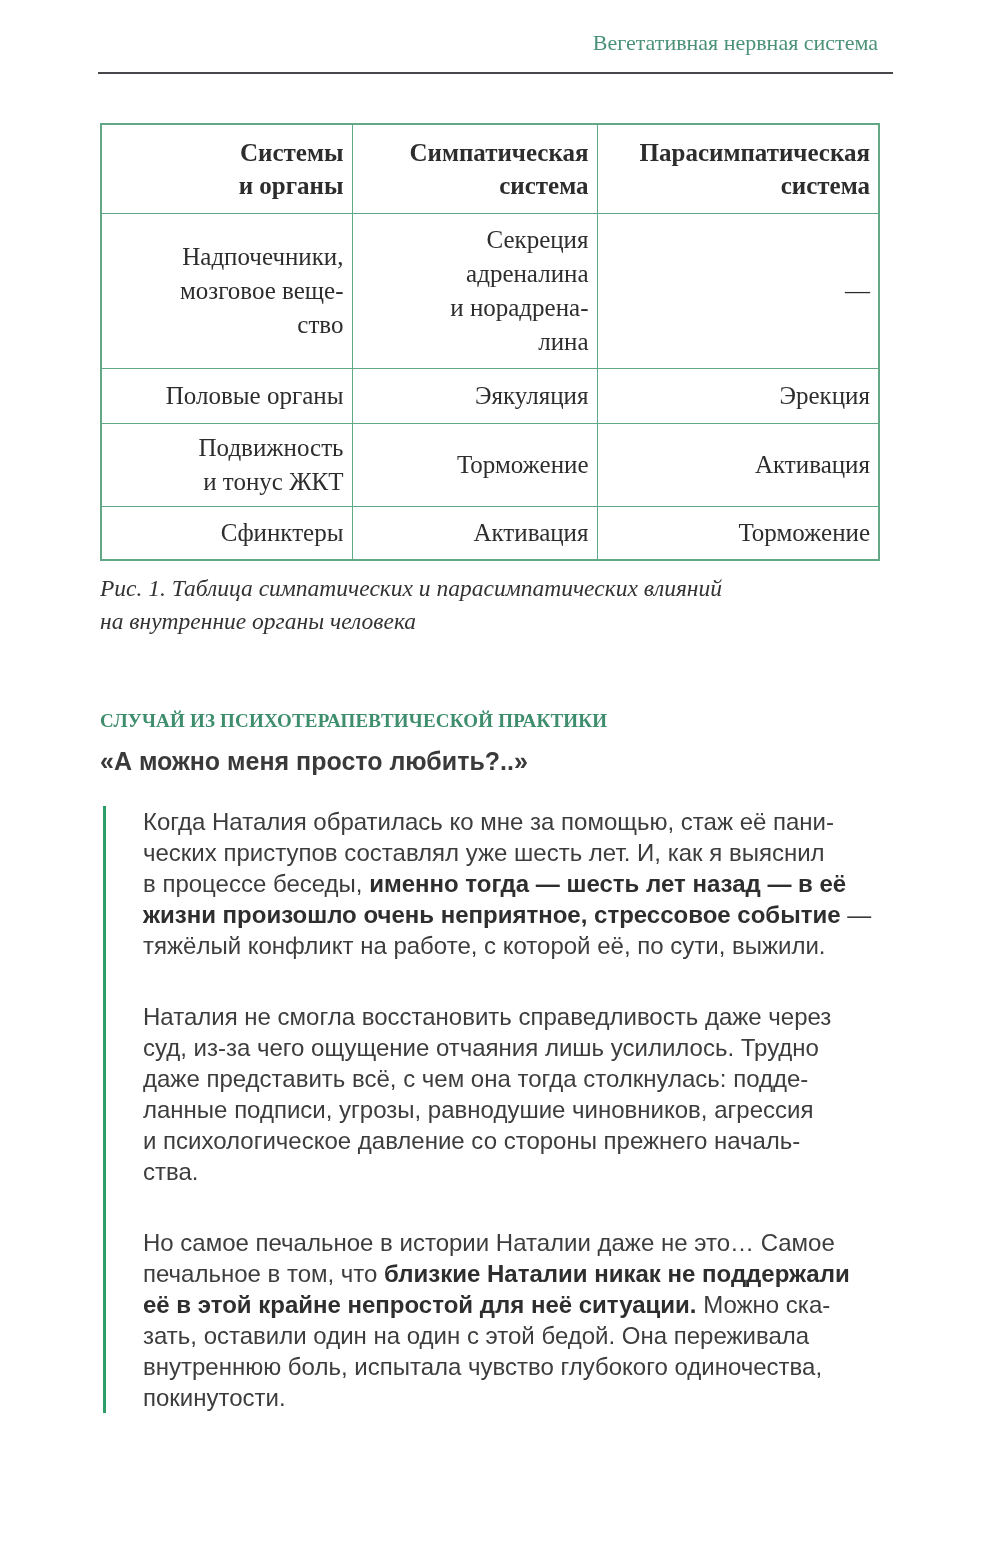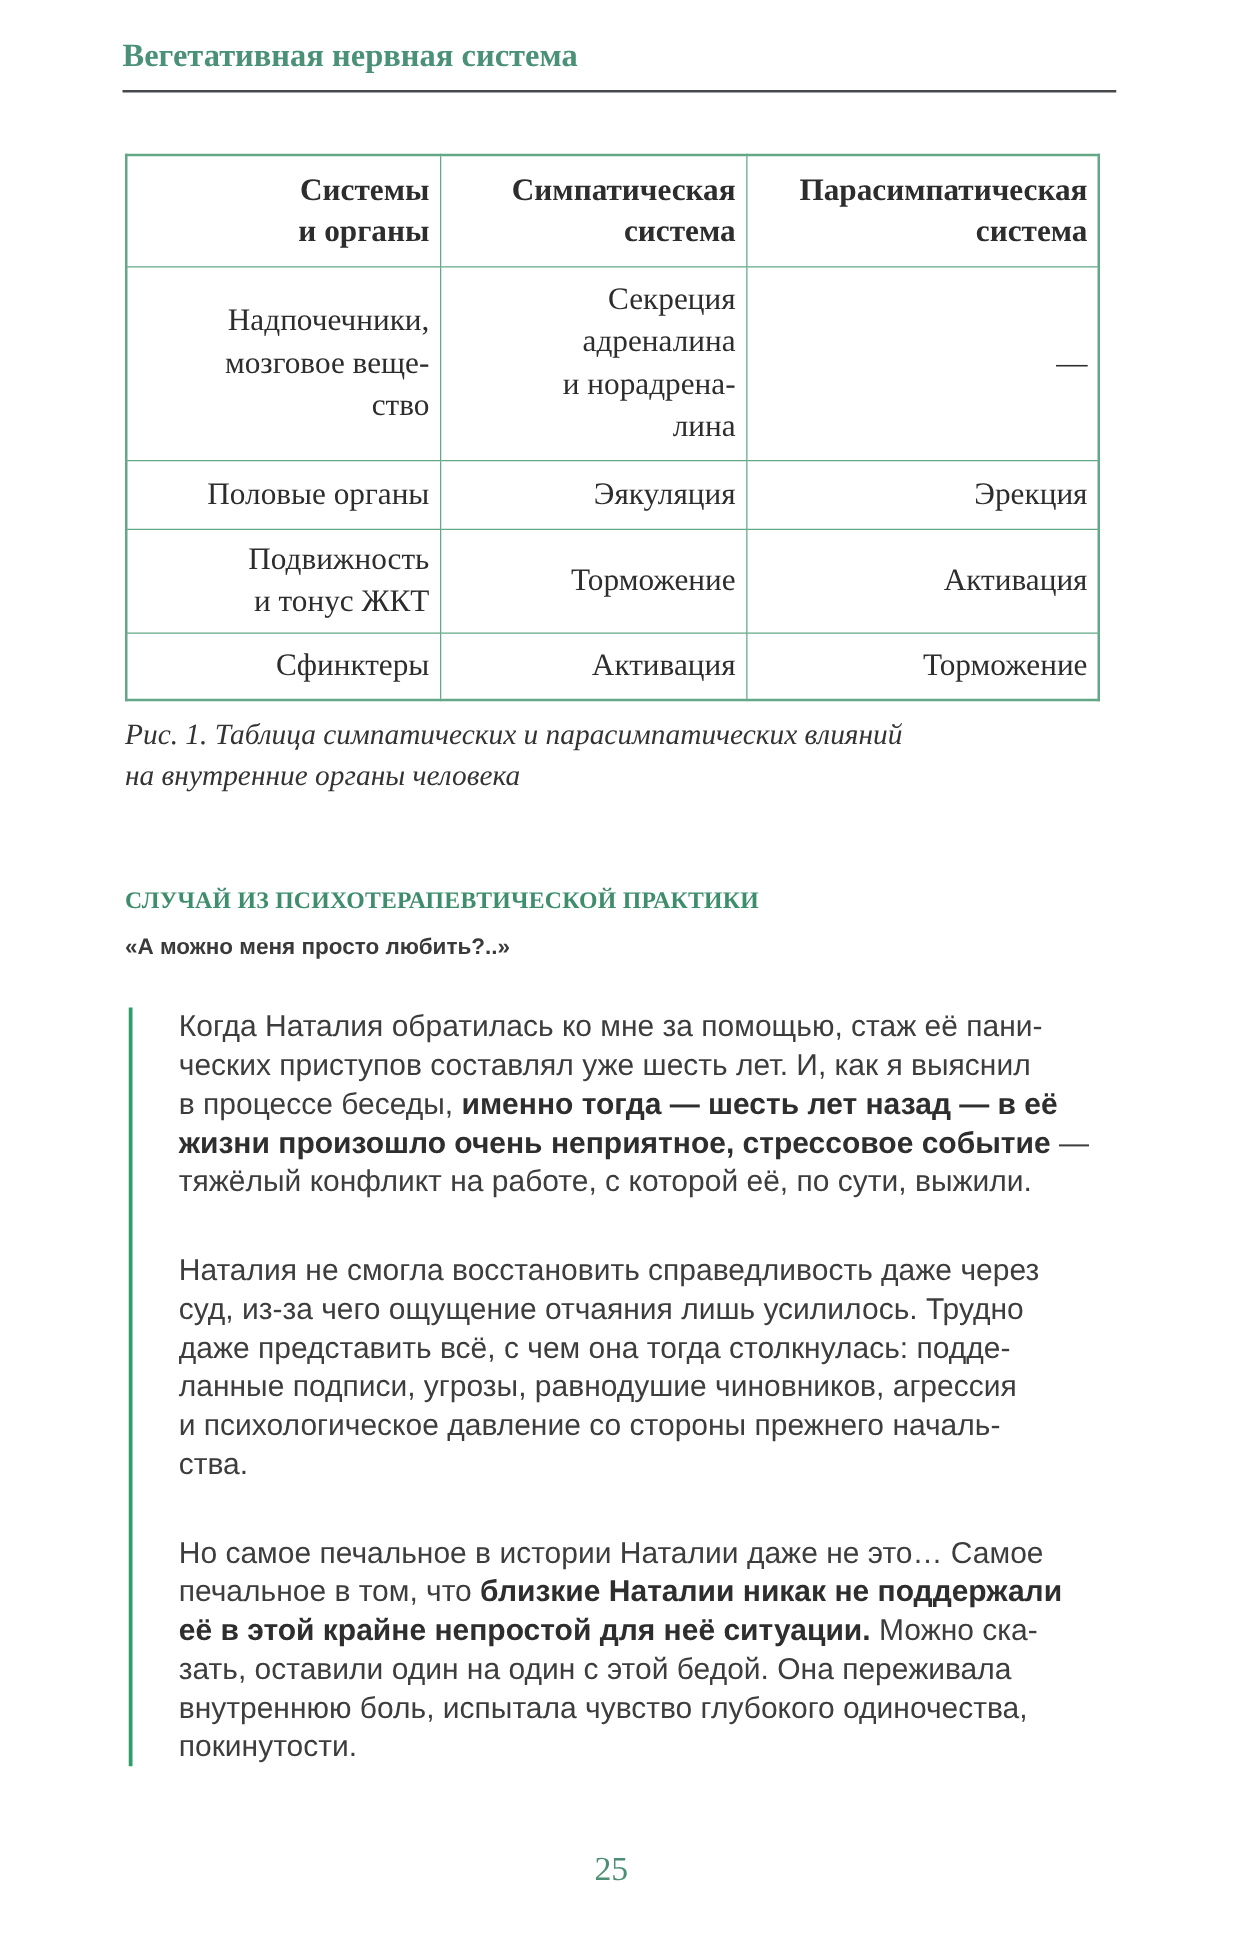--- a/index.html
+++ b/index.html
@@ -12,24 +12,23 @@
     font-family: "Liberation Serif", serif;
     color: #2d2d2d;
   }
 
   
   .running-head {
     position: absolute;
     top: 30px;
     left: 98px;
     width: 780px;
-    text-align: left;
-    font-size: 26px;
+    text-align: right;
+    font-size: 22px;
     color: #4a9177;
-    font-weight: bold;
   }
   .head-rule {
     position: absolute;
     top: 72px;
     left: 98px;
     width: 795px;
     height: 2px;
     background: #47484c;
   }
 
@@ -93,21 +92,21 @@
     letter-spacing: 0.2px;
     color: #3e8e6d;
   }
   .sec-subtitle {
     position: absolute;
     top: 747px;
     left: 100px;
     width: 820px;
     font-family: "Liberation Sans", sans-serif;
     font-weight: bold;
-    font-size: 18px;
+    font-size: 25px;
     color: #3a3a3a;
   }
 
   
   .case-quote {
     position: absolute;
     top: 806px;
     left: 103px;
     width: 800px;
     border-left: 3px solid #2e9e68;
@@ -209,15 +208,14 @@
 и психологическое давление со стороны прежнего началь-
 ства.</span></p>
       <p class="qpara"><span>Но самое печальное в истории Наталии даже не это… Самое
 печальное в том, что </span><span class="b">близкие Наталии никак не поддержали
 её в этой крайне непростой для неё ситуации.</span><span> Можно ска-
 зать, оставили один на один с этой бедой. Она переживала
 внутреннюю боль, испытала чувство глубокого одиночества,
 покинутости.</span></p>
     </div>
 
-  <div class="page-number">25</div>
 
 </div>
 
 </body></html>

